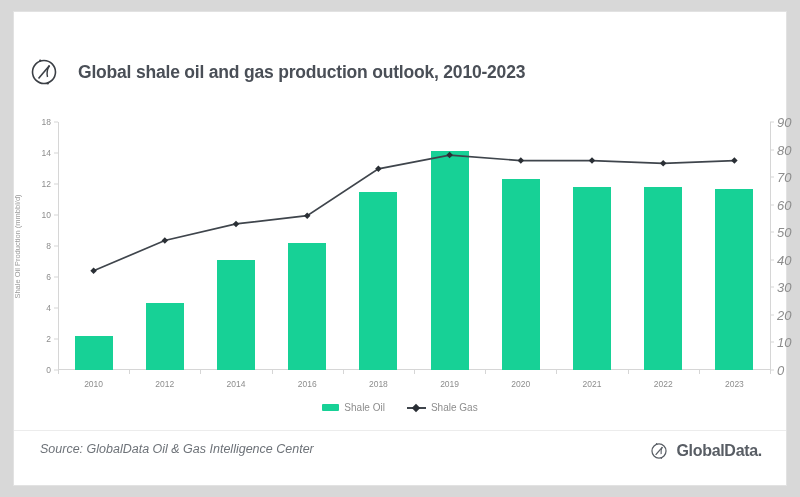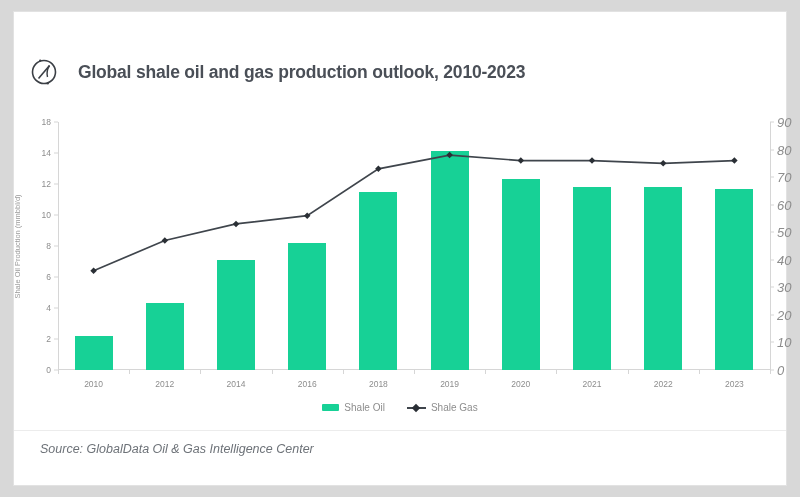--- a/index.html
+++ b/index.html
@@ -257,14 +257,24 @@
       <span class="legend-text">Shale Oil</span>
     </div>
     <div class="legend-item">
       <span class="legend-line"></span>
       <span class="legend-text">Shale Gas</span>
     </div>
   </div>
 
   <div id="footer-rule"></div>
   <div id="source">Source: GlobalData Oil &amp; Gas Intelligence Center</div>
+  <div id="footer-logo">
+    <svg width="22" height="22" viewBox="0 0 36 36">
+      <circle cx="18" cy="18" r="11.5" fill="none" stroke="#585d64" stroke-width="2"></circle>
+      <path d="M12.5 24.5 L23.5 11.5" stroke="#585d64" stroke-width="2" fill="none"></path>
+      <path d="M23.5 11.5 Q20 17 21.5 23" stroke="#585d64" stroke-width="1.8" fill="none"></path>
+      <circle cx="14.2" cy="6.4" r="1.3" fill="#585d64"></circle>
+      <circle cx="21.8" cy="29.6" r="1.3" fill="#585d64"></circle>
+    </svg>
+    <span id="footer-logo-text">GlobalData.</span>
+  </div>
 
 </div>
 
 </body></html>

